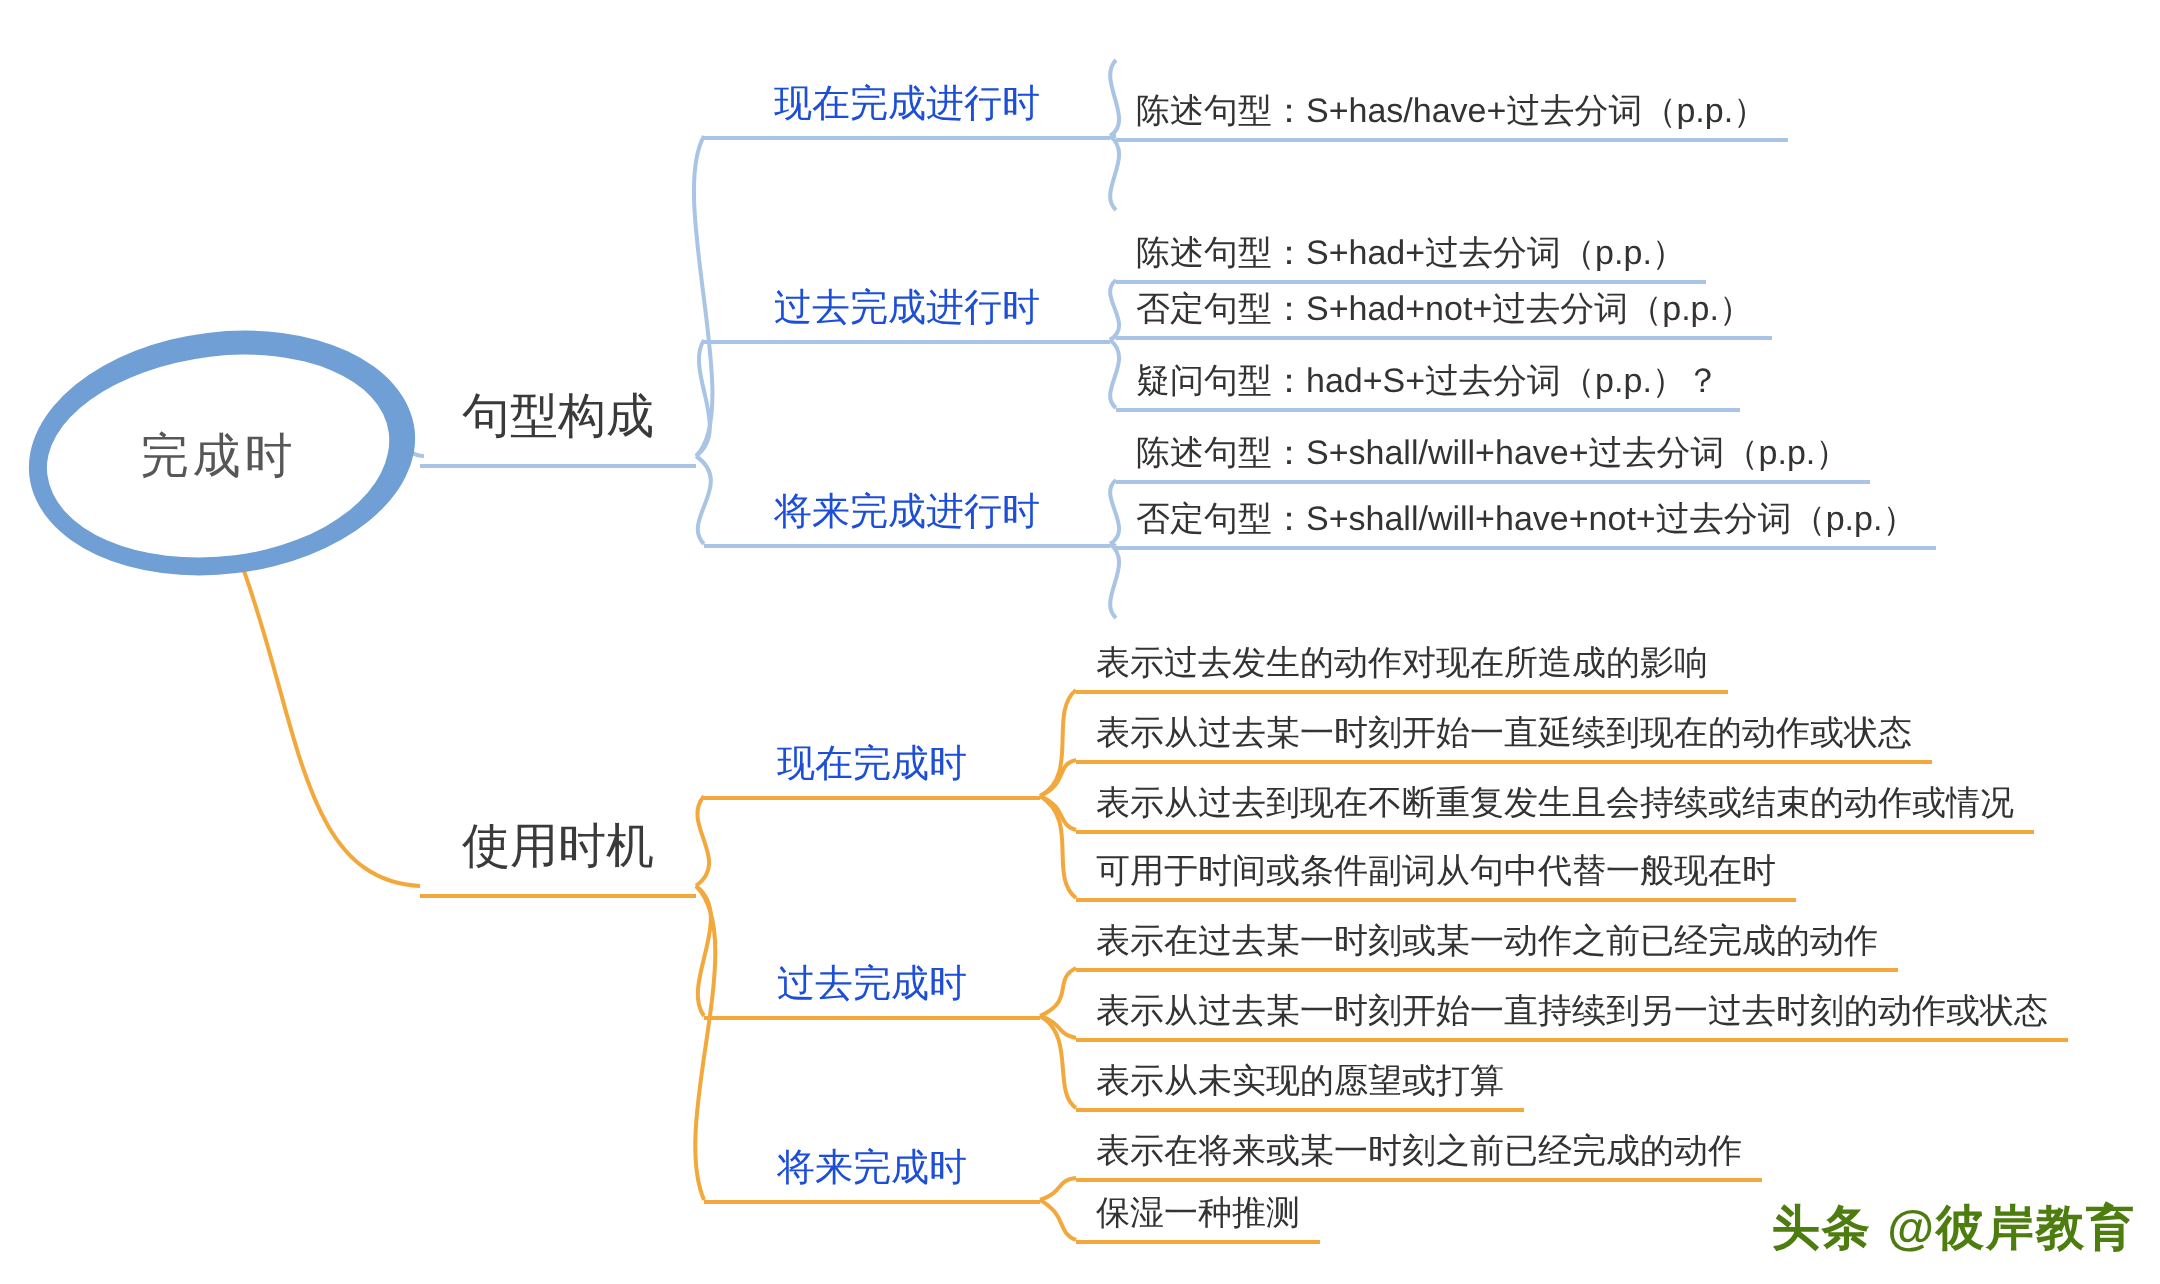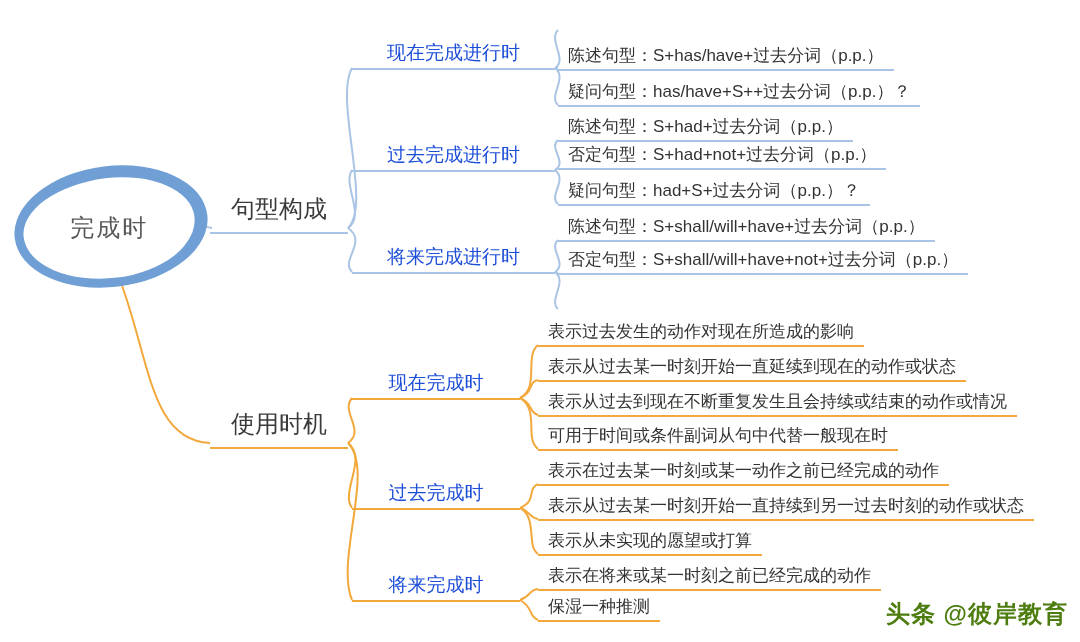--- a/index.html
+++ b/index.html
@@ -119,21 +119,20 @@
   </div>
 
   <div class="node lvl1 u-blue" style="left:210px; top:194px; width:138px;">句型构成</div>
   <div class="node lvl1 u-orange" style="left:210px; top:409px; width:138px;">使用时机</div>
 
   <div class="node lvl2 u-blue" style="left:352px; top:41px;  width:203px;">现在完成进行时</div>
   <div class="node lvl2 u-blue" style="left:352px; top:143px; width:203px;">过去完成进行时</div>
   <div class="node lvl2 u-blue" style="left:352px; top:245px; width:203px;">将来完成进行时</div>
 
   <div class="node leaf u-blue" style="left:558px; top:4px;margin-top:41px;">陈述句型：S+has/have+过去分词（p.p.）</div>
-  <div class="node leaf u-blue" style="left:558px; top:81px;">疑问句型：has/have+S++过去分词（p.p.）？</div>
   <div class="node leaf u-blue" style="left:558px; top:116px;">陈述句型：S+had+过去分词（p.p.）</div>
   <div class="node leaf u-blue" style="left:558px; top:144px;">否定句型：S+had+not+过去分词（p.p.）</div>
   <div class="node leaf u-blue" style="left:558px; top:180px;">疑问句型：had+S+过去分词（p.p.）？</div>
   <div class="node leaf u-blue" style="left:558px; top:216px;">陈述句型：S+shall/will+have+过去分词（p.p.）</div>
   <div class="node leaf u-blue" style="left:558px; top:249px;">否定句型：S+shall/will+have+not+过去分词（p.p.）</div>
 
   <div class="node lvl2 u-orange" style="left:352px; top:371px; width:168px;">现在完成时</div>
   <div class="node lvl2 u-orange" style="left:352px; top:481px; width:168px;">过去完成时</div>
   <div class="node lvl2 u-orange" style="left:352px; top:573px; width:168px;">将来完成时</div>
 

